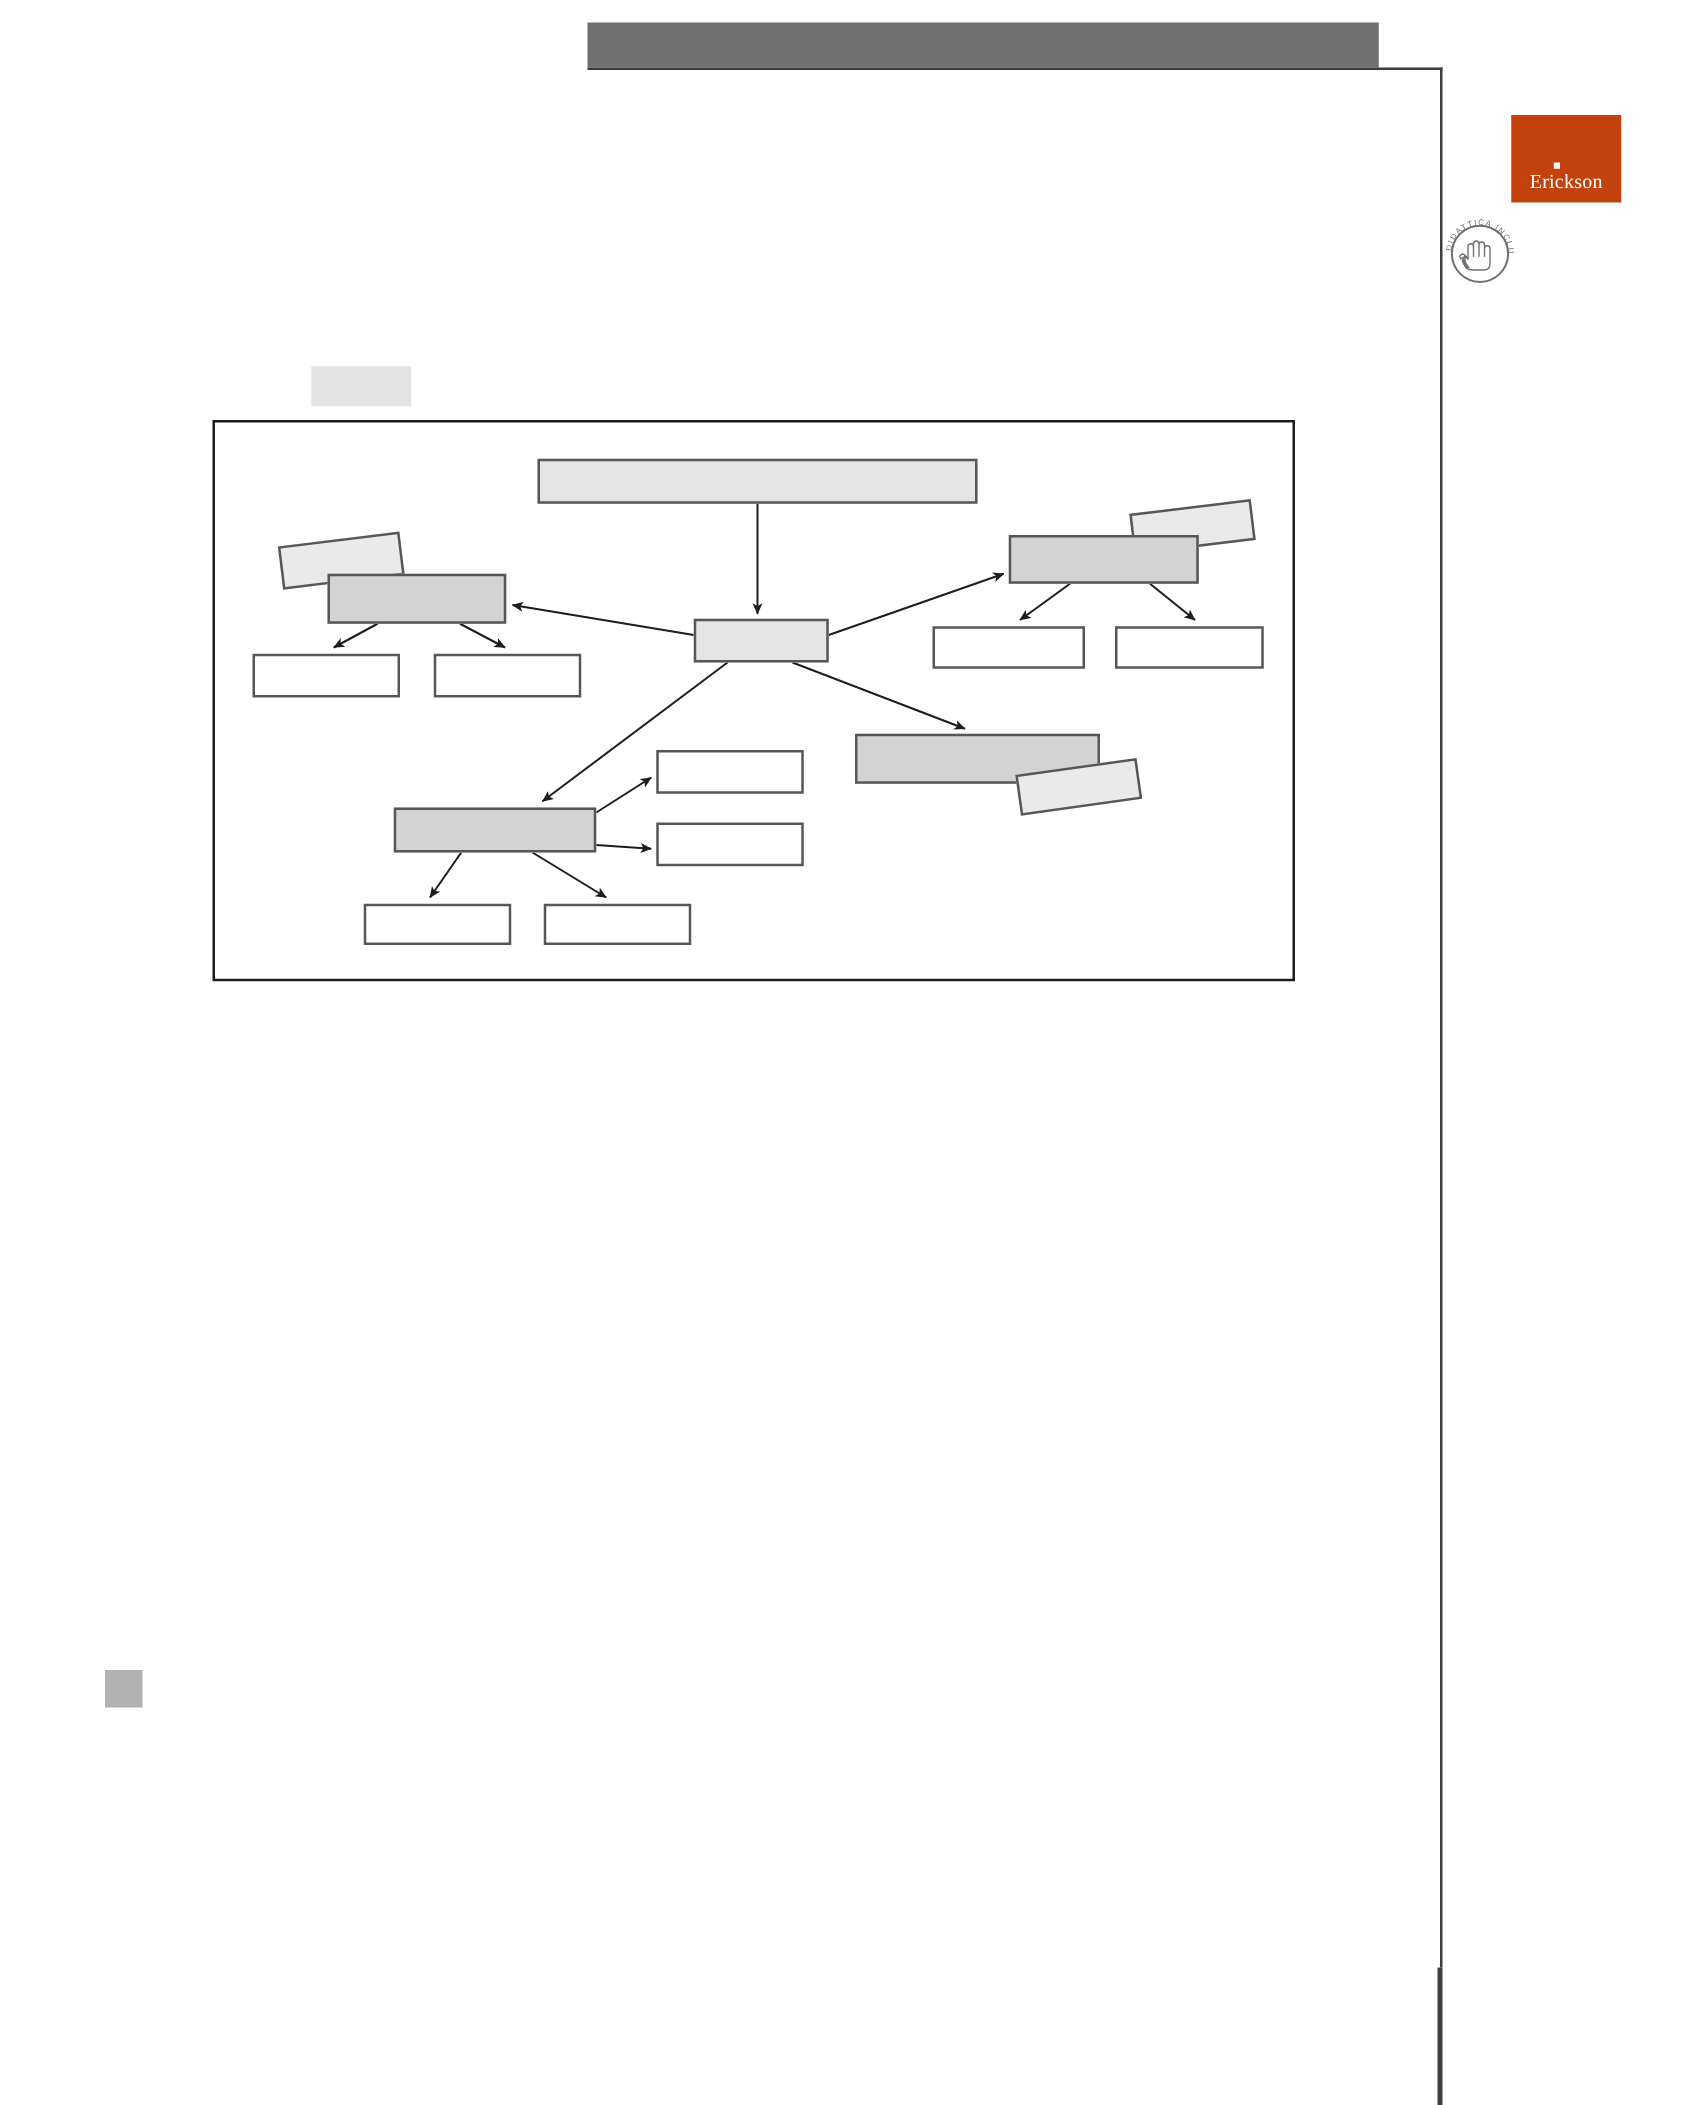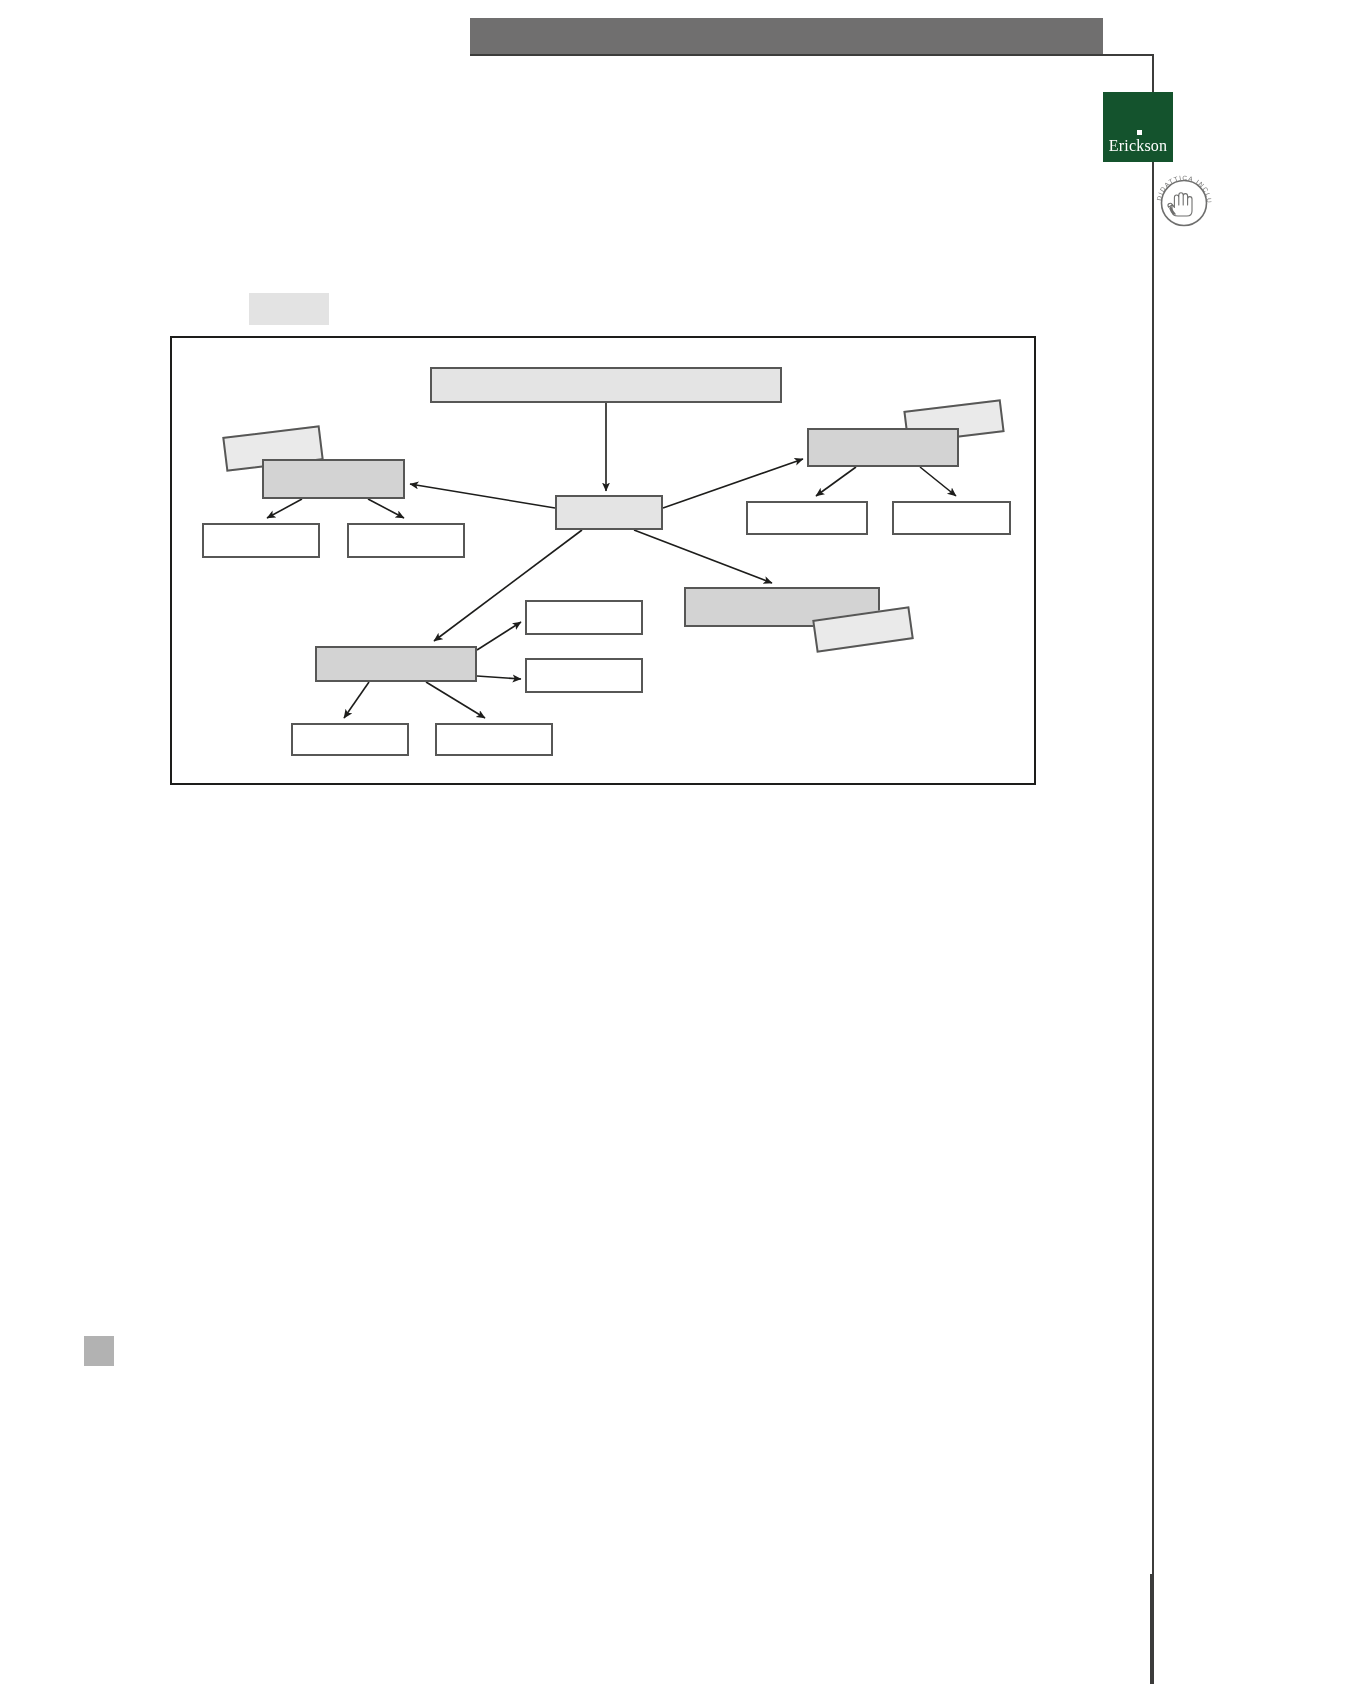--- a/index.html
+++ b/index.html
@@ -61,25 +61,25 @@
     left: 1150px;
     top: 1574px;
     width: 4px;
     height: 110px;
     background: #3c3c3b;
   }
 
   
   .brand-block {
     position: absolute;
-    left: 1103px;
+    left: 1209px;
     top: 92px;
-    width: 70px;
+    width: 88px;
     height: 70px;
-    background: #14532d;
+    background: #c2410c;
   }
   .brand-wordmark {
     position: absolute;
     left: 0;
     right: 0;
     bottom: 8px;
     text-align: center;
     color: #ffffff;
     font-family: "Liberation Serif", serif;
     font-size: 16px;

